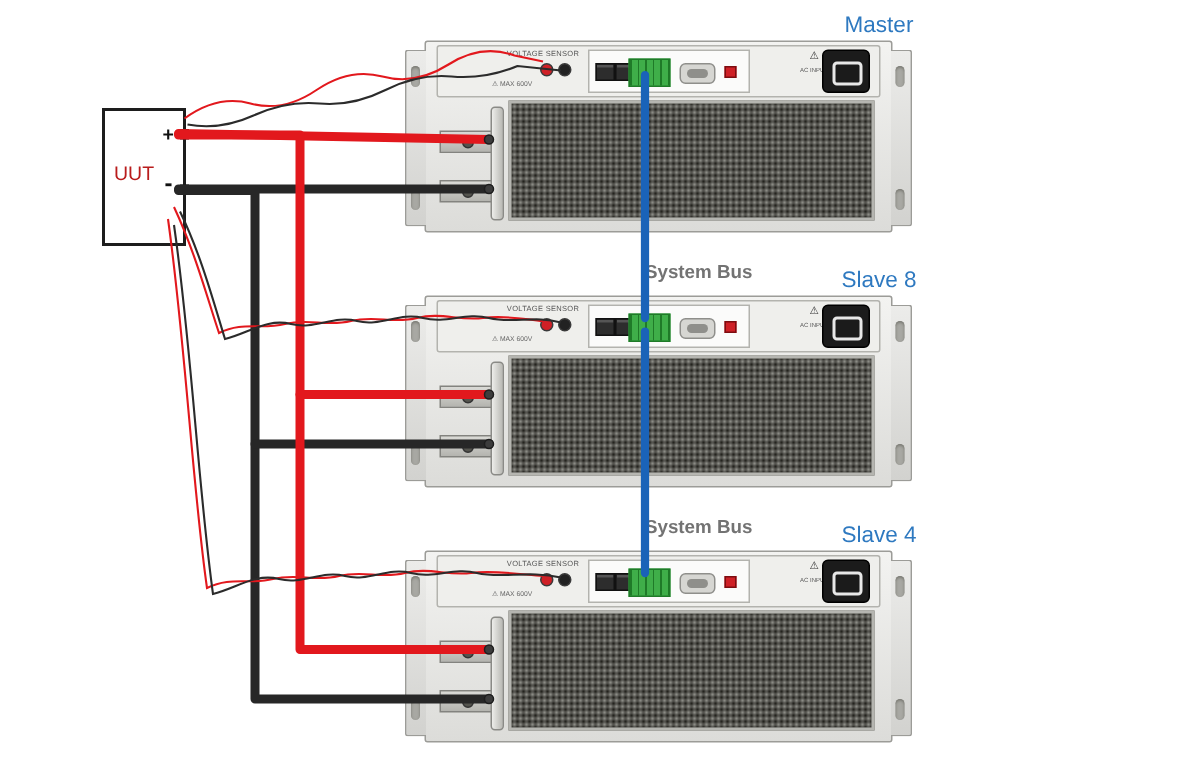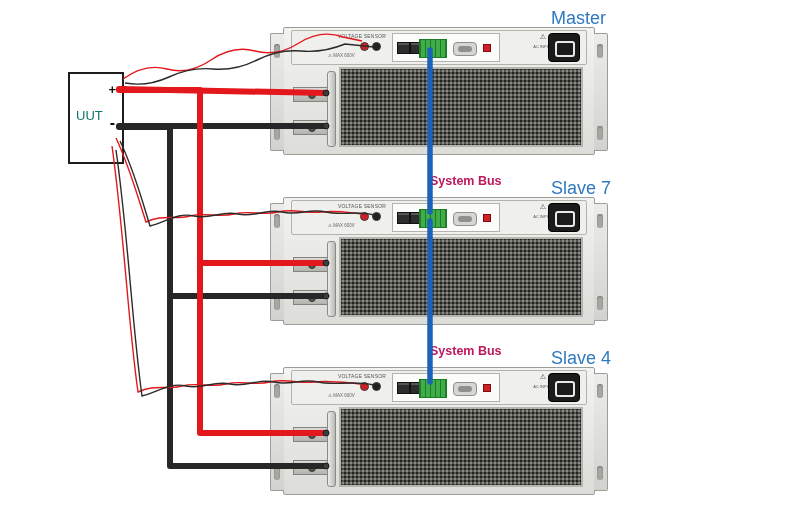--- a/index.html
+++ b/index.html
@@ -35,26 +35,26 @@
 
   .busbar{position:absolute;left:10px;width:34px;height:13px;background:linear-gradient(#dadad6,#b4b4af);border:1px solid #83837f;}
   .busbar.pos{top:60px}.busbar.neg{top:93px}
   .bolt{position:absolute;left:14px;top:3px;width:6px;height:6px;border-radius:50%;background:#54544e;border:1px solid #333;}
   .handle{position:absolute;left:44px;top:44px;width:7px;height:74px;background:linear-gradient(90deg,#ededea,#b9b9b4);border:1px solid #8a8a86;border-radius:3px;}
   .grille{position:absolute;left:56px;right:12px;top:40px;bottom:8px;border:2px solid #b5b5b0;
           background-color:#55544f;
           background-image:radial-gradient(#8a8a84 0.8px,transparent 1.2px),radial-gradient(#24241f 0.8px,transparent 1.2px);
           background-size:4px 4px;background-position:0 0,2px 2px;}
 
-  .unit-label{position:absolute;top:-19px;left:268px;width:70px;font-size:18px;color:#2e79c0;white-space:nowrap;}
-  .bus-label{position:absolute;top:-23px;left:147px;font-size:12.5px;font-weight:bold;color:#be185d;white-space:nowrap;}
+  .unit-label{position:absolute;top:-19px;left:268px;width:70px;font-size:15px;color:#2e79c0;white-space:nowrap;text-align:center;}
+  .bus-label{position:absolute;top:-23px;left:147px;font-size:12.5px;font-weight:bold;color:#737373;white-space:nowrap;}
 
   
   .uut{position:absolute;left:68px;top:72px;width:52px;height:88px;background:#fff;border:2px solid #1d1d1d;}
-  .uut .name{position:absolute;left:6px;top:34px;font-size:13px;color:#0f766e;}
+  .uut .name{position:absolute;left:6px;top:34px;font-size:13px;color:#b91c1c;}
   .uut .plus{position:absolute;right:6px;top:8px;font-size:13px;font-weight:bold;color:#111;}
   .uut .minus{position:absolute;right:7px;top:40px;font-size:16px;font-weight:bold;color:#111;}
   .stub{position:absolute;right:-4px;width:6px;height:7px;background:#111;}
   .stub.p{top:12px}.stub.m{top:49px}
 
   
   svg.cables{position:absolute;left:0;top:0;pointer-events:none;}
   .cable-red{stroke:#e2181d;stroke-width:6;fill:none;stroke-linecap:round;stroke-linejoin:round;}
   .cable-black{stroke:#272727;stroke-width:6;fill:none;stroke-linecap:round;stroke-linejoin:round;}
   .cable-blue{stroke:#1a63b8;stroke-width:5.5;fill:none;stroke-linecap:round;}
@@ -139,21 +139,21 @@
         </span>
     </div>
     <div class="busbar pos">
         <span class="bolt"></span>
       </div>
     <div class="busbar neg">
         <span class="bolt"></span>
       </div>
     <div class="handle"></div>
     <div class="grille"></div>
-    <div class="unit-label">Slave 7</div>
+    <div class="unit-label">Slave 8</div>
     <div class="bus-label">System Bus</div>
   </div>
 
   <div class="unit" style="left:283px;top:367px">
     <div class="chassis"></div>
     <div class="ear left">
       <span class="slot top"></span>
       <span class="slot bottom"></span>
     </div>
     <div class="ear right">

